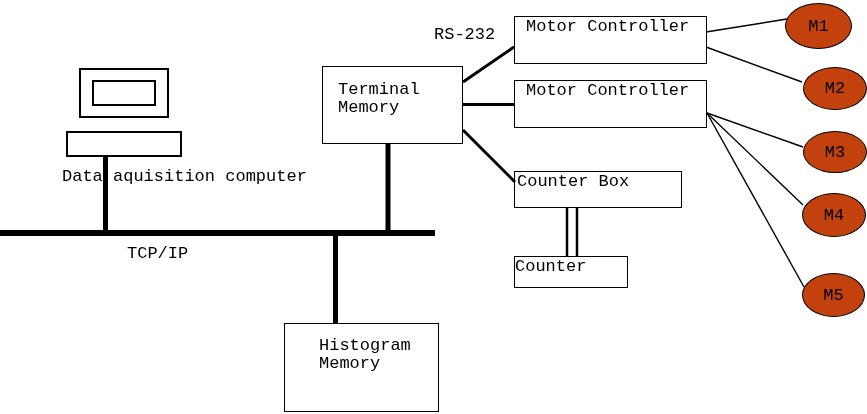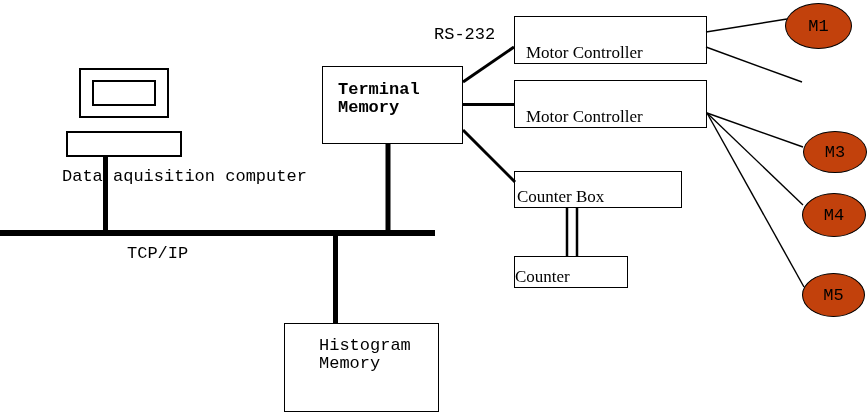--- a/index.html
+++ b/index.html
@@ -6,21 +6,21 @@
   .canvas{
     position:relative;width:867px;height:414px;background:#ffffff;
     font-family:"Liberation Mono","DejaVu Sans Mono",monospace;
     font-size:17px;color:#000;overflow:hidden;
   }
   .box{
     position:absolute;border:1.5px solid #000;background:#fff;
     box-sizing:border-box;
   }
   .thickbox{border-width:2px;}
-  .vcenter{display:flex;align-items:flex-end;font-family:Liberation Serif, serif;}
+  .vcenter{display:flex;align-items:flex-start;}
   .lbl{position:absolute;white-space:pre;line-height:18px;}
   .twoline{line-height:18px;white-space:pre;}
   .motor{
     position:absolute;border:1.5px solid #000;border-radius:50%;
     background:#c2410c;box-sizing:border-box;
     display:flex;align-items:center;justify-content:center;
   }
   svg.wires{position:absolute;left:0;top:0;pointer-events:none;}
   .layer-boxes{position:absolute;left:0;top:0;width:100%;height:100%;}
 </style>
@@ -28,21 +28,21 @@
 <body>
 
 <div class="canvas">
 
   <div class="layer-boxes">
 
     <div class="box thickbox" style="left:79px;top:68px;width:90px;height:50px;"></div>
     <div class="box thickbox" style="left:92px;top:80px;width:64px;height:26px;"></div>
     <div class="box thickbox" style="left:66px;top:131px;width:116px;height:26px;"></div>
 
-    <div class="box" style="left:322px;top:66px;width:141px;height:78px;padding:14px 0 0 15px;font-weight:bold;">
+    <div class="box" style="left:322px;top:66px;width:141px;height:78px;padding:14px 0 0 15px;">
       <div class="twoline"><span>Terminal</span><br><span>Memory</span></div>
     </div>
 
     <div class="box vcenter" style="left:514px;top:16px;width:193px;height:48px;padding-left:11px;">
       <span>Motor Controller</span>
     </div>
 
     <div class="box vcenter" style="left:514px;top:80px;width:193px;height:48px;padding-left:11px;">
       <span>Motor Controller</span>
     </div>
@@ -54,20 +54,23 @@
     <div class="box vcenter" style="left:514px;top:256px;width:114px;height:32px;">
       <span>Counter</span>
     </div>
 
     <div class="box" style="left:284px;top:323px;width:155px;height:89px;padding:13px 0 0 34px;">
       <div class="twoline"><span>Histogram</span><br><span>Memory</span></div>
     </div>
 
     <div class="motor" style="left:785px;top:3px;width:67px;height:46px;">
       <span>M1</span>
+    </div>
+    <div class="motor" style="left:803px;top:67px;width:64px;height:43px;">
+      <span>M2</span>
     </div>
     <div class="motor" style="left:803px;top:131px;width:64px;height:42px;">
       <span>M3</span>
     </div>
     <div class="motor" style="left:802px;top:193px;width:64px;height:44px;">
       <span>M4</span>
     </div>
     <div class="motor" style="left:802px;top:273px;width:63px;height:44px;">
       <span>M5</span>
     </div>

